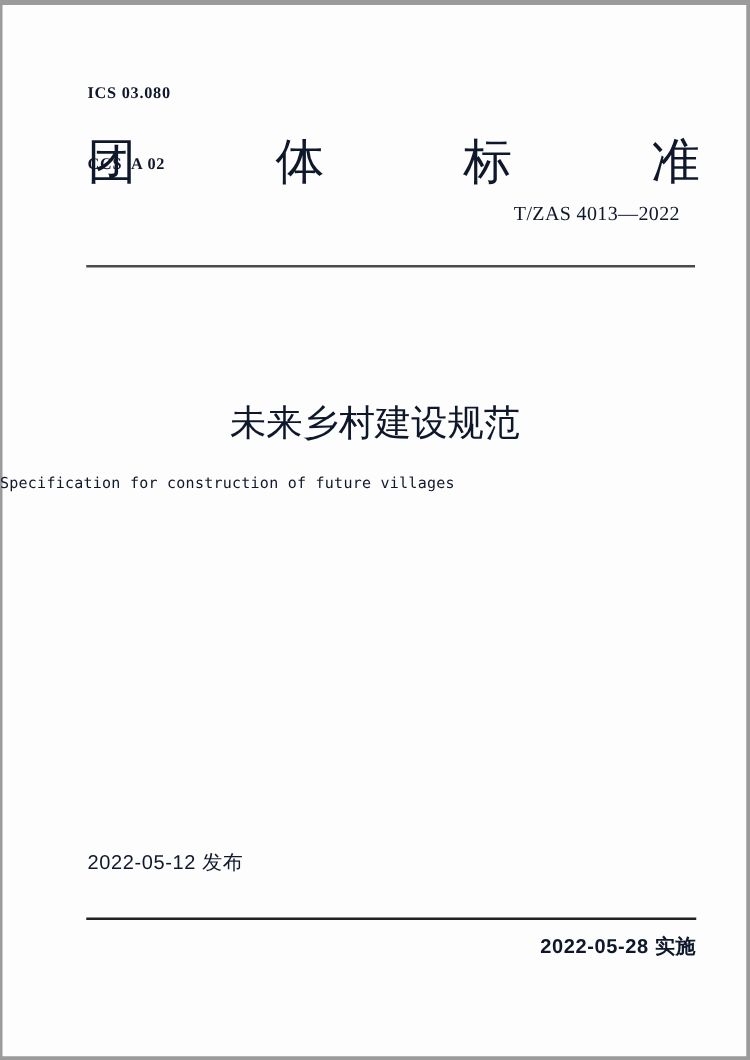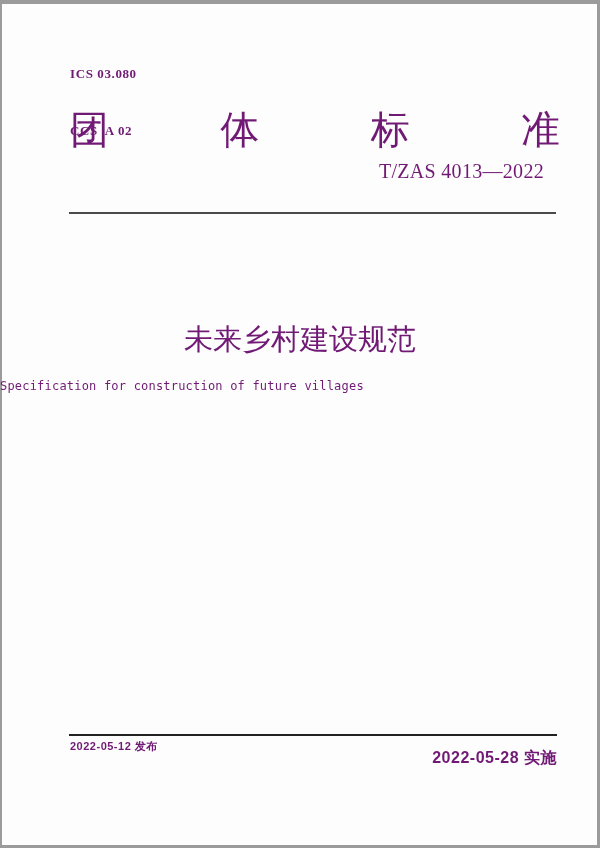--- a/index.html
+++ b/index.html
@@ -4,21 +4,21 @@
 <style>
   html, body { margin: 0; padding: 0; }
   body { width: 600px; height: 848px; overflow: hidden; }
 
   .sheet {
     position: relative;
     width: 600px;
     height: 848px;
     background: #9b9b9b; 
     font-family: "Liberation Sans", sans-serif;
-    color: #701a75;
+    color: #0f172a;
   }
   .page-surface {
     position: absolute;
     left: 2px; top: 4px;
     width: 595px; height: 841px;
     background: #fdfdfd;
   }
   .content { position: absolute; inset: 0; }
 
   .ics-block {
@@ -40,21 +40,21 @@
     justify-content: space-between;
     font-size: 39px;
     font-weight: 500;
     line-height: 1;
   }
 
   .std-number {
     position: absolute;
     right: 56px; top: 163px;
     font-family: "Liberation Serif", serif;
-    font-size: 20px;
+    font-size: 16px;
     line-height: 17px;
     letter-spacing: 0.3px;
   }
 
   .rule { position: absolute; }
   .rule-top {
     left: 69px; top: 212px;
     width: 487px; height: 2px;
     background: #4a4a4a;
   }
@@ -82,23 +82,23 @@
     width: 600px;
     text-align: left;
     font-family: "DejaVu Sans Mono", monospace;
     font-size: 12px;
     font-weight: 500;
     letter-spacing: 0.2px;
   }
 
   .date-issued {
     position: absolute;
-    left: 70px; top: 738px;
-    font-size: 11px;
-    font-weight: 700;
+    left: 70px; top: 682px;
+    font-size: 16px;
+    font-weight: 400;
     letter-spacing: 0.5px;
     line-height: 17px;
     white-space: pre;
   }
   .date-implemented {
     position: absolute;
     right: 43px; top: 749px;
     font-size: 16px;
     font-weight: 600;
     letter-spacing: 0.5px;

